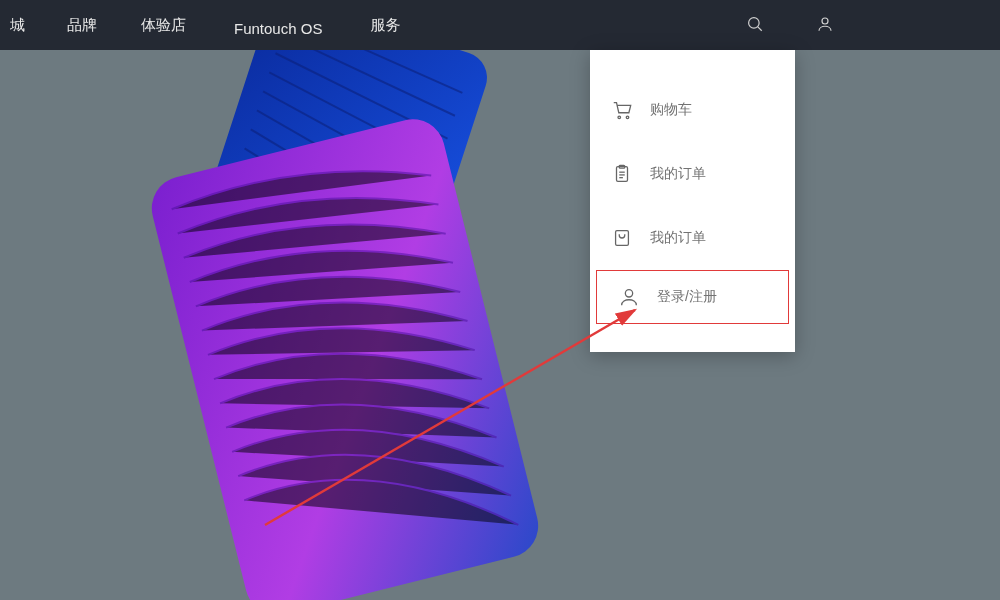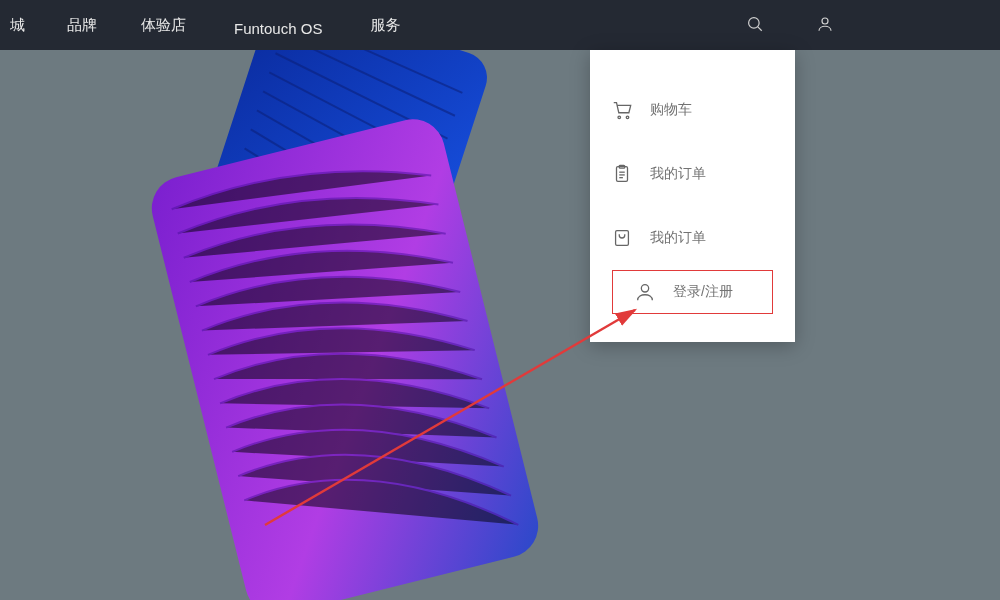--- a/index.html
+++ b/index.html
@@ -75,22 +75,22 @@
     .dropdown-item .di-icon {
       width: 24px; height: 24px;
       color: #666;
       display: flex; align-items: center; justify-content: center;
     }
     .dropdown-item .di-label {
       margin-left: 16px;
     }
     .dropdown-item.boxed {
       border: 1px solid #e13a3a;
-      margin: 0 22px;
-      height: 44px;
+      margin: 0 6px;
+      height: 54px;
     }
     .annotation-arrow {
       position: absolute;
       z-index: 15;
       pointer-events: none;
     }
     .nav-item, .dropdown-item { user-select: none; }
   </style>
 </head>
 <body>

